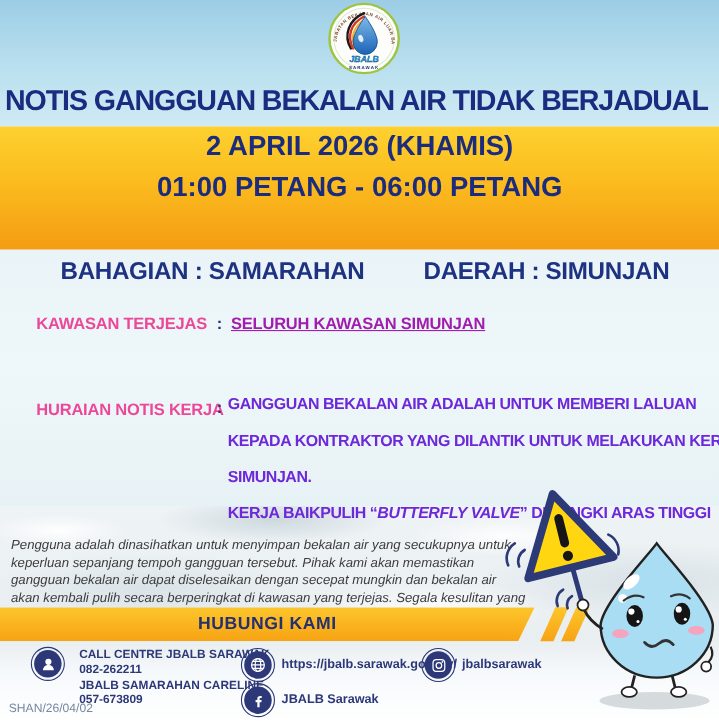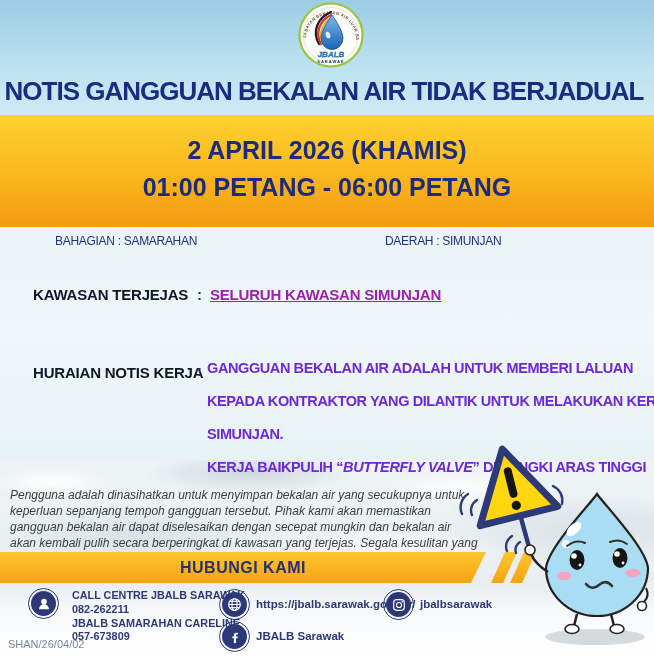--- a/index.html
+++ b/index.html
@@ -10,30 +10,30 @@
   .header{position:absolute;left:0;top:0;width:654px;height:115px;
           background:linear-gradient(180deg,#9ccde5 0%,#b8dfee 50%,#cfeaf4 100%);}
   .logo{position:absolute;left:298px;top:2px;z-index:2;}
   .title{position:absolute;left:0;top:76px;width:648px;text-align:center;
          font-size:26px;font-weight:bold;color:#1b2b80;letter-spacing:-1px;z-index:2;}
 
   
   .banner{position:absolute;left:0;top:115px;width:654px;height:112px;box-sizing:border-box;
           background:linear-gradient(180deg,#fdd12f 0%,#fbba1e 48%,#f49c12 100%);
           text-align:center;color:#1c2c7d;font-weight:bold;font-size:25px;line-height:37px;
-          padding-top:17px;}
+          }
 
   
   .body-sec{position:absolute;left:0;top:227px;width:654px;height:358px;
             background:linear-gradient(180deg,#eaf4f8 0%,#eef7f9 30%,#e6f1f5 72%,#eef3f5 100%);}
-  .region{position:absolute;top:234px;font-size:12px;font-weight:normal;color:#1e3282;
+  .region{position:absolute;top:234px;font-size:22px;font-weight:bold;color:#1e3282;
           letter-spacing:-0.3px;z-index:2;}
   .region.bahagian{left:55px;}
   .region.daerah{left:385px;}
-  .fieldlabel{position:absolute;left:33px;font-size:15px;font-weight:bold;color:#0f172a;
+  .fieldlabel{position:absolute;left:33px;font-size:15px;font-weight:bold;color:#ec4899;
               letter-spacing:-0.2px;z-index:2;}
   .fieldcolon{position:absolute;left:197px;font-size:15px;font-weight:bold;color:#1e3282;z-index:2;}
   .fieldvalue{position:absolute;left:210px;font-size:15px;font-weight:bold;color:#a21caf;
               letter-spacing:-0.2px;z-index:2;text-decoration:underline;}
   .details{position:absolute;left:207px;top:352px;width:442px;font-size:14.5px;font-weight:bold;
            color:#6d28d9;letter-spacing:-0.4px;line-height:33px;z-index:2;}
   .dline{white-space:nowrap;}
   .dline i{font-style:italic;}
 
   

